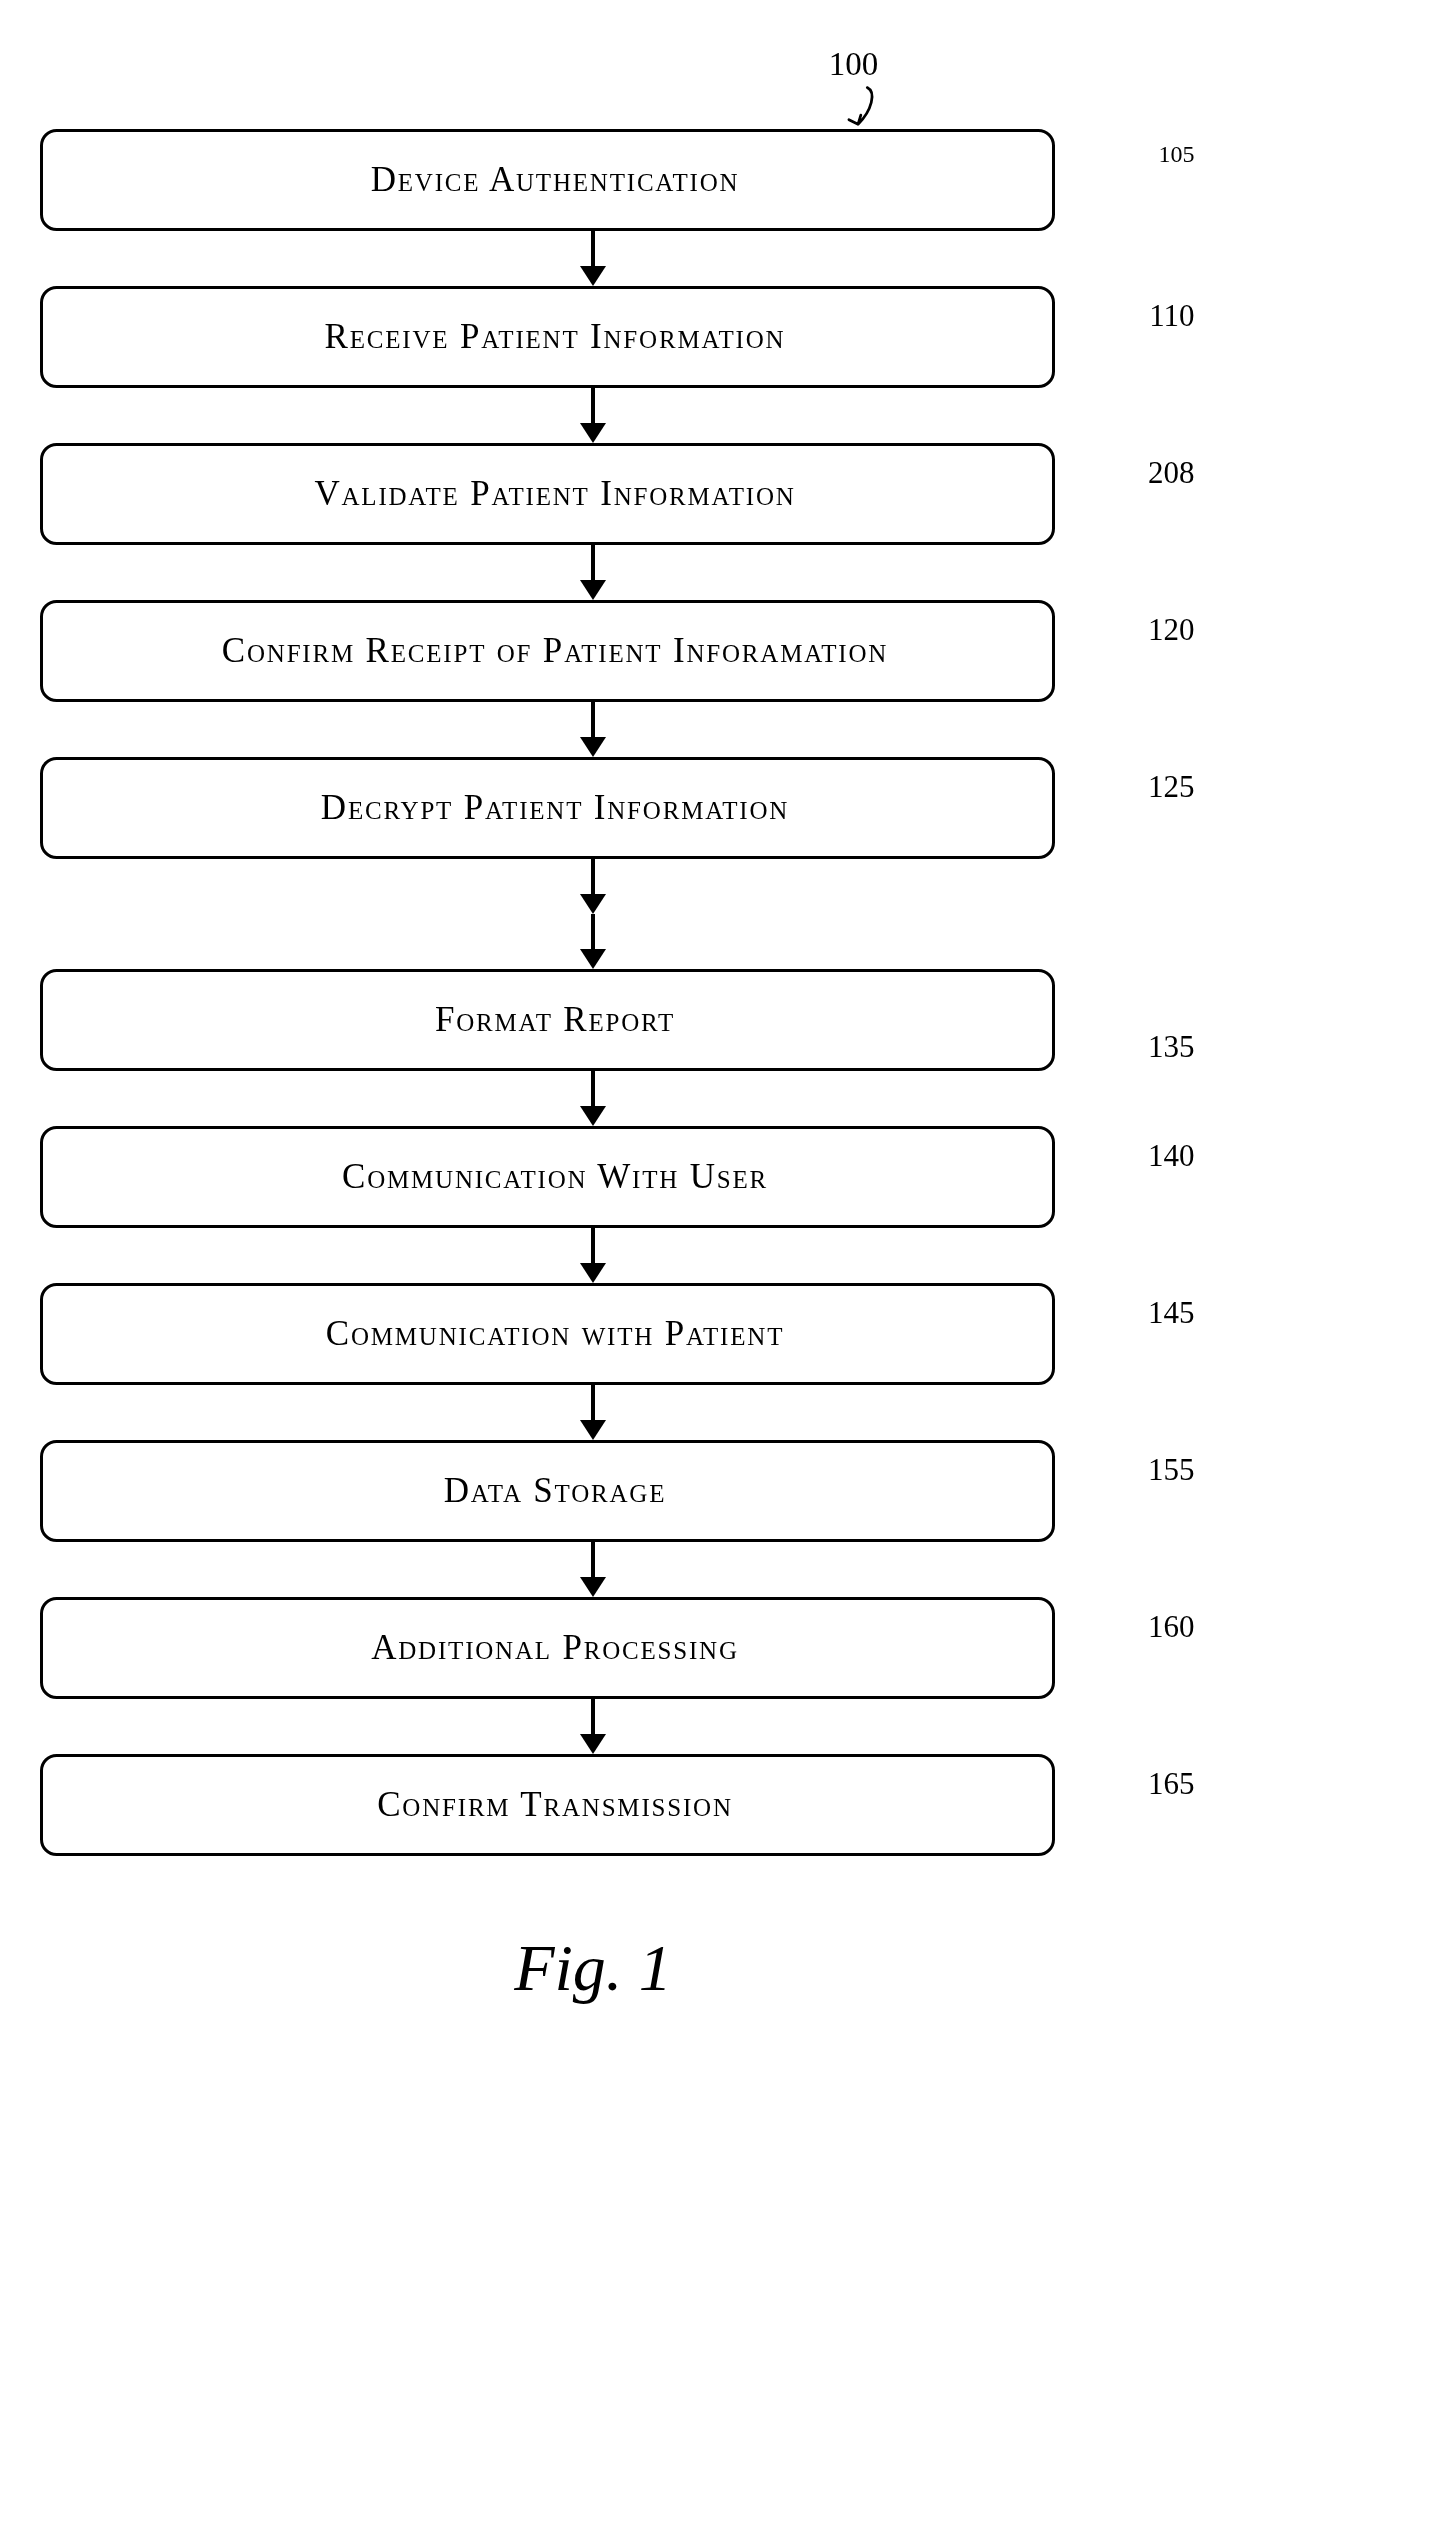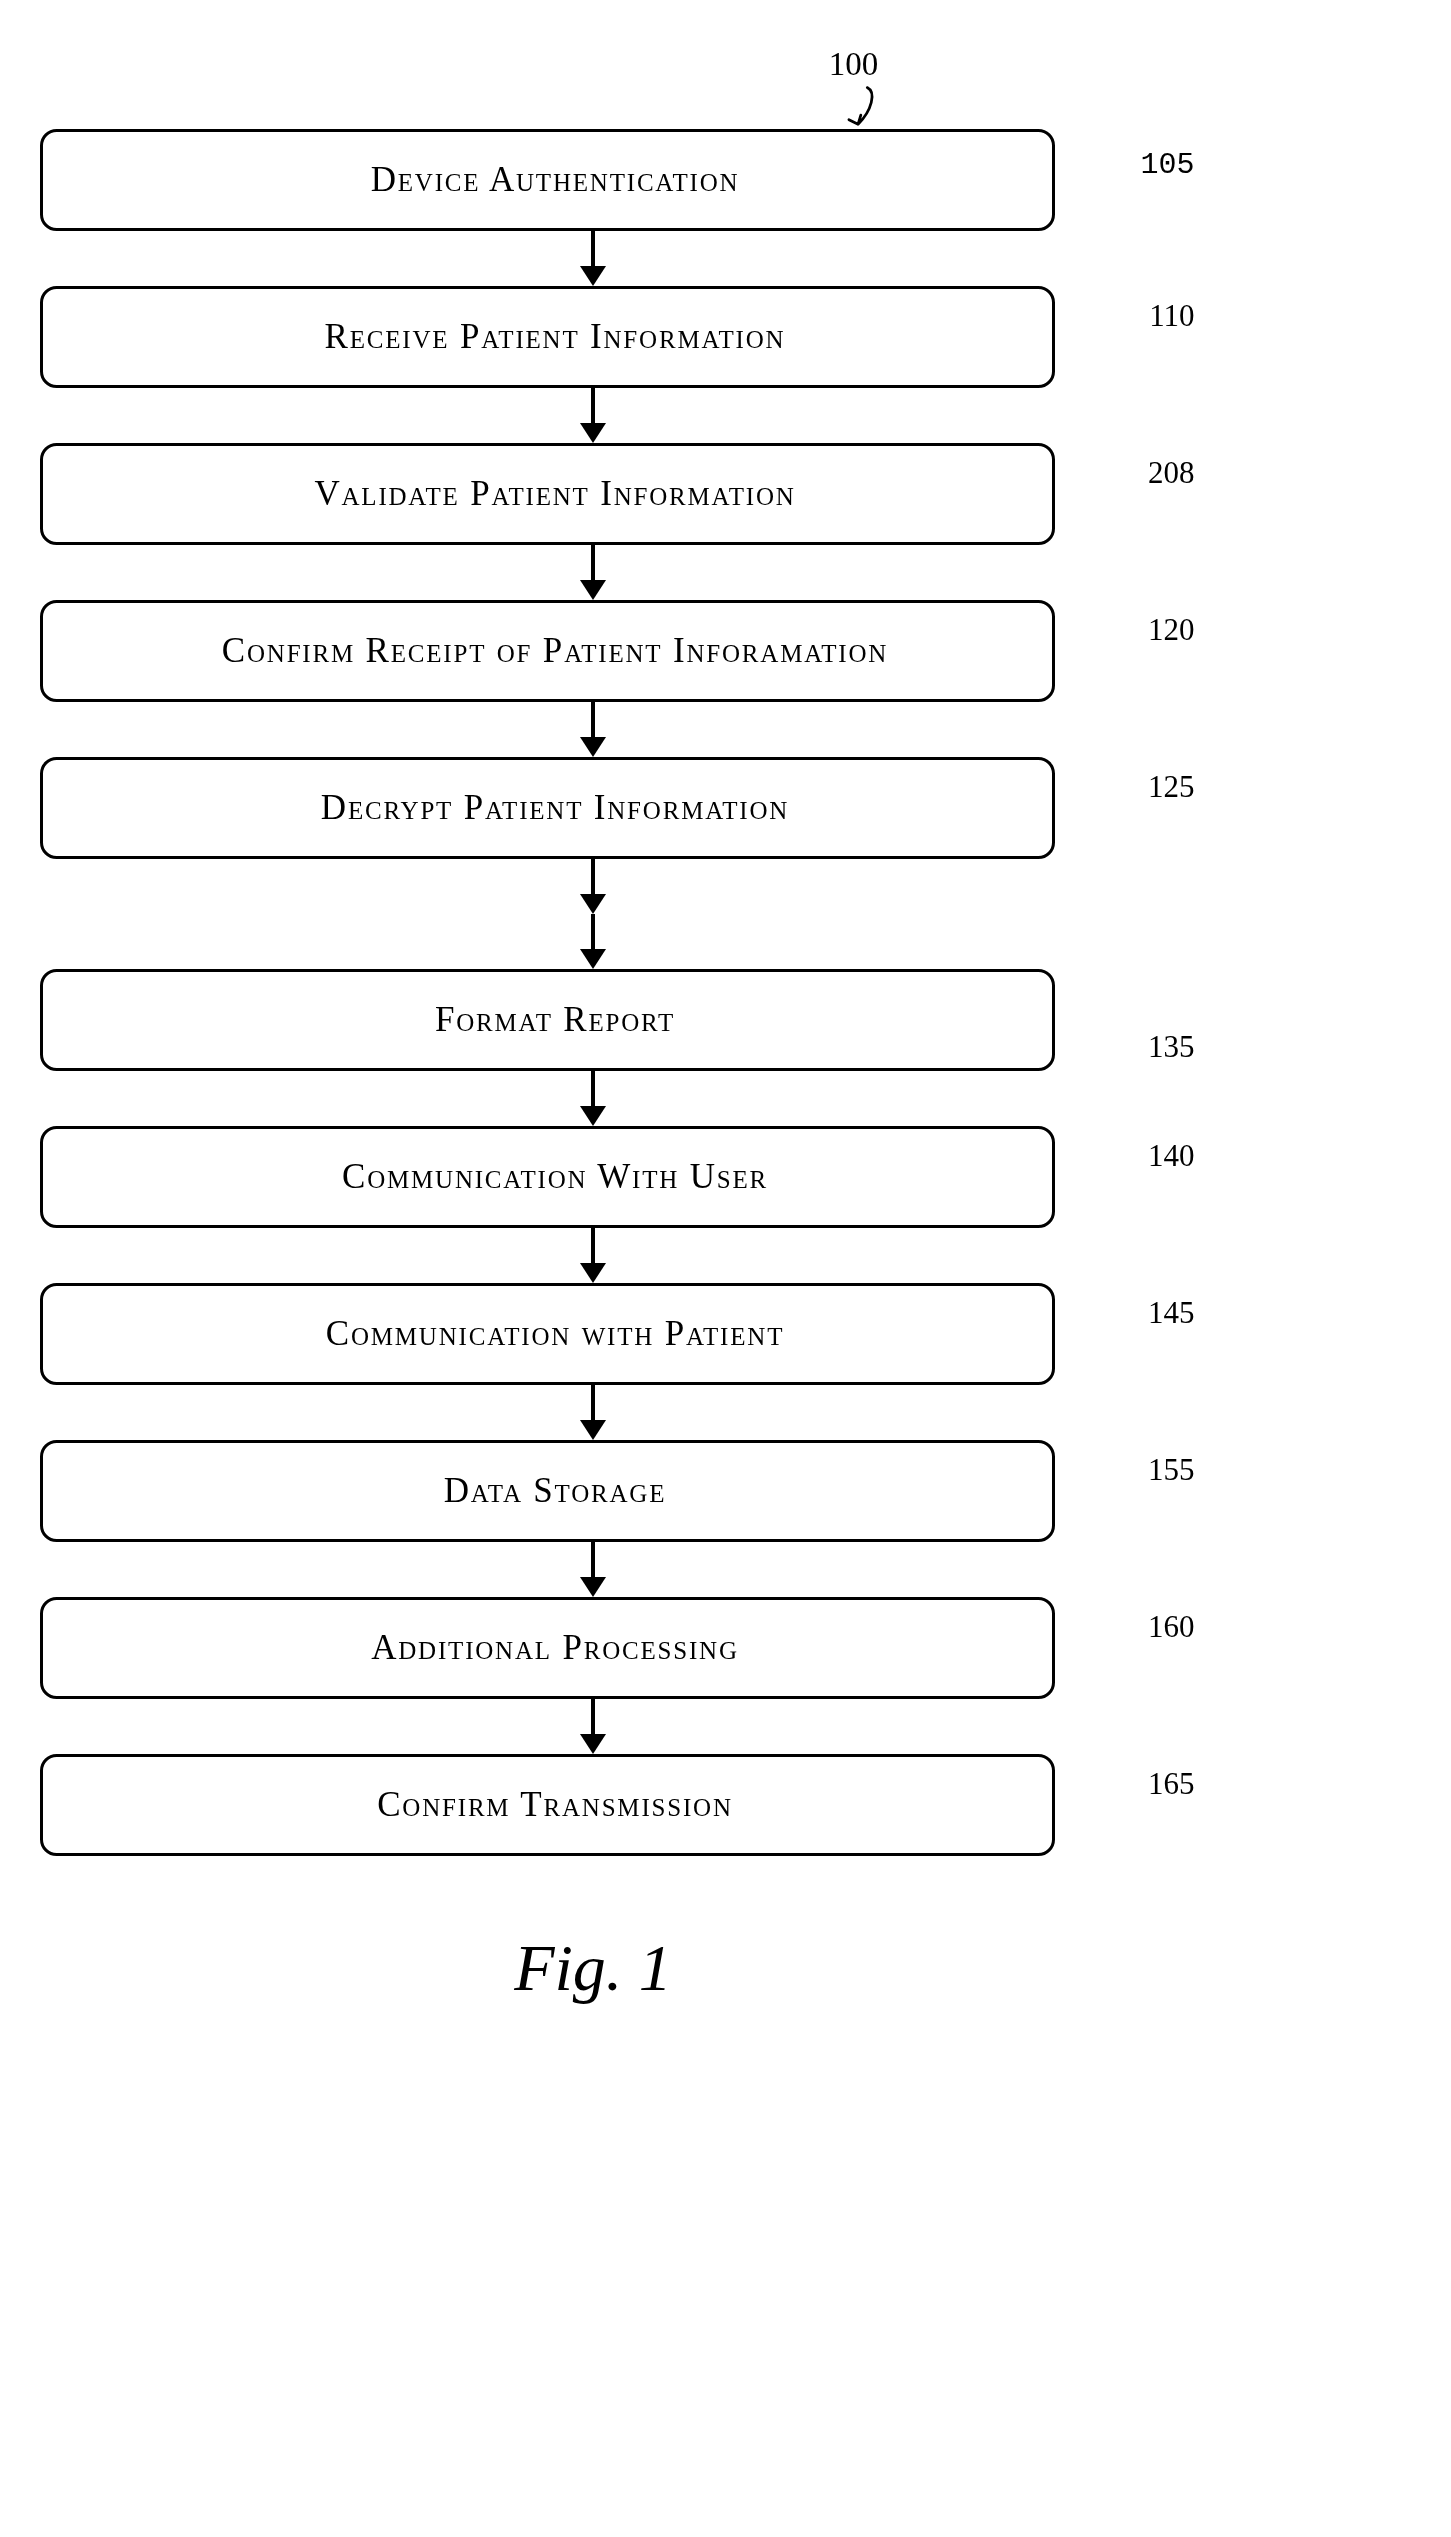--- a/index.html
+++ b/index.html
@@ -115,21 +115,21 @@
 
       <path d="M 45 5 C 55 10, 50 30, 35 45 L 38 35 M 35 45 L 25 40" stroke="#000" stroke-width="3" fill="none" stroke-linecap="round"></path>
     </svg>
   </div>
 
   <div class="flow-container" id="flow-container">
 
   <div class="step-row" style="position: relative;">
         <div class="step-box" style="position: relative;">
           <span class="step-box-label">Device Authentication</span>
-          <span style="position: absolute; right: -143px; top: 16px; font-size: 30px; font-family: Liberation Mono, monospace; white-space: nowrap;">105</span>
+          <span style="position: absolute; right: -143px; top: 9px; font-size: 24px; font-family: Liberation Serif, serif; white-space: nowrap;">105</span>
         </div>
       </div>
       <div class="arrow-connector">
         <div class="arrow-line"></div>
         <div class="arrow-head"></div>
       </div>
       <div class="step-row" style="position: relative;">
         <div class="step-box" style="position: relative;">
           <span class="step-box-label">Receive Patient Information</span>
           <span style="position: absolute; right: -143px; top: 9.2px; font-size: 31px; font-family: Georgia, serif; white-space: nowrap;">110</span>

